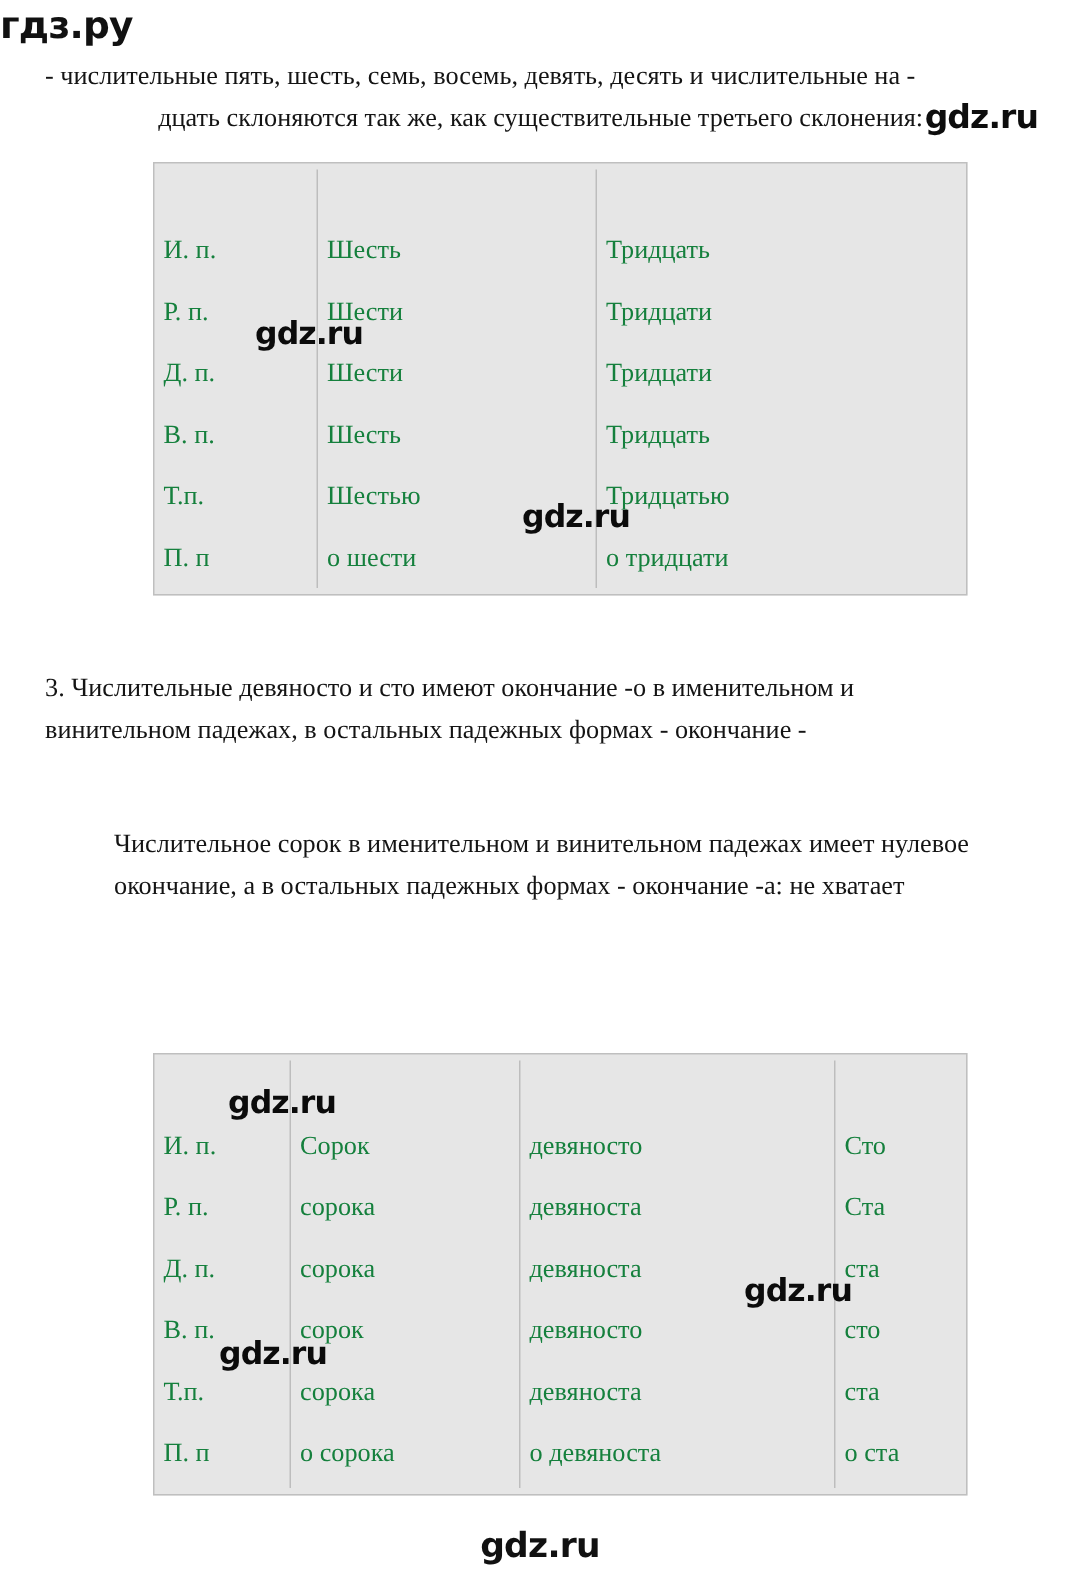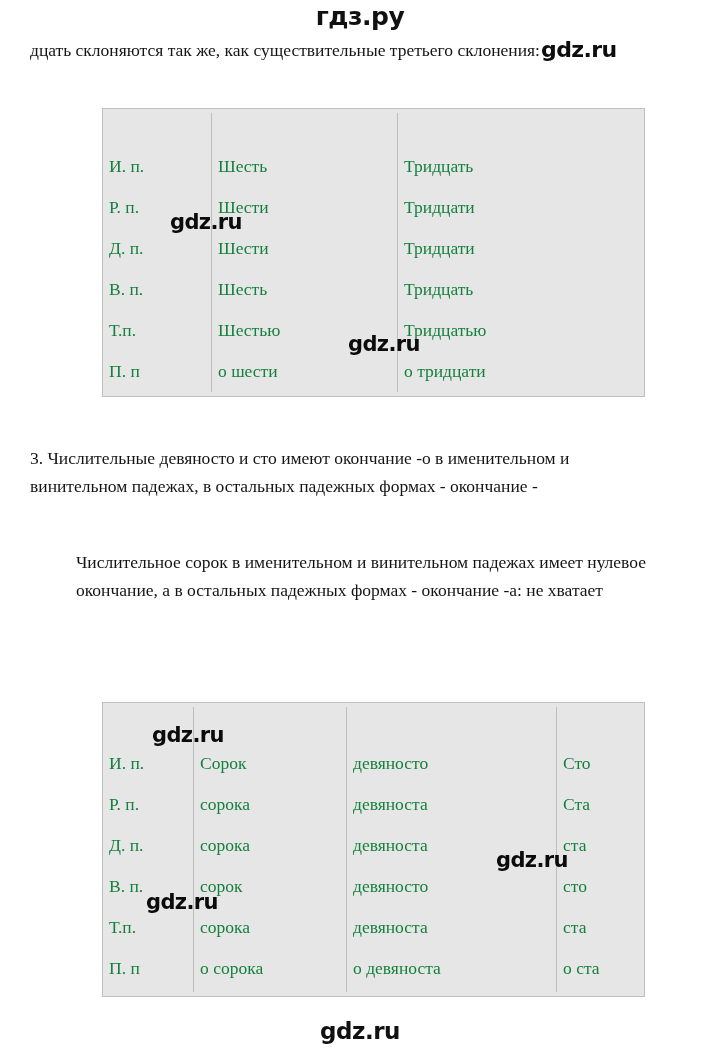--- a/index.html
+++ b/index.html
@@ -15,21 +15,21 @@
     color: #1a1a1a;
     overflow: hidden;
   }
 
   
   .top-watermark {
     position: absolute;
     top: 2px;
     left: 0;
     width: 720px;
-    text-align: center;
+    text-align: left;
     font-family: "DejaVu Sans", "Liberation Sans", sans-serif;
     font-weight: bold;
     font-size: 25px;
     letter-spacing: -0.5px;
     color: #111111;
   }
 
   
   .intro {
     position: absolute;
@@ -37,20 +37,21 @@
     top: 36px;
     width: 662px;
     font-size: 17.5px;
     line-height: 28px;
     color: #141414;
     white-space: nowrap;
   }
   .intro .line2 {
     display: block;
     position: relative;
+    text-align: right;
   }
   .inline-wm {
     font-family: "DejaVu Sans", "Liberation Sans", sans-serif;
     font-weight: bold;
     font-size: 22px;
     letter-spacing: -0.6px;
     color: #0d0d0d;
     vertical-align: -1px;
     margin-left: 1px;
   }
@@ -131,20 +132,21 @@
     letter-spacing: -0.5px;
     color: #111111;
   }
 </style>
 </head>
 <body>
 
 <div class="top-watermark">гдз.ру</div>
 
 <div class="intro">
+  <span>- числительные пять, шесть, семь, восемь, девять, десять и числительные на -</span>
   <span class="line2"><span>дцать склоняются так же, как существительные третьего склонения:</span><span class="inline-wm">gdz.ru</span></span>
 </div>
 
 <div class="decl-table" id="table-six-thirty">
 
   <div class="col-sep" style="left:108px;"></div>
   <div class="col-sep" style="left:294px;"></div>
 
   <div class="cell" style="left:6px;  top:47px;">И. п.</div>
   <div class="cell" style="left:115px;top:47px;">Шесть</div>

